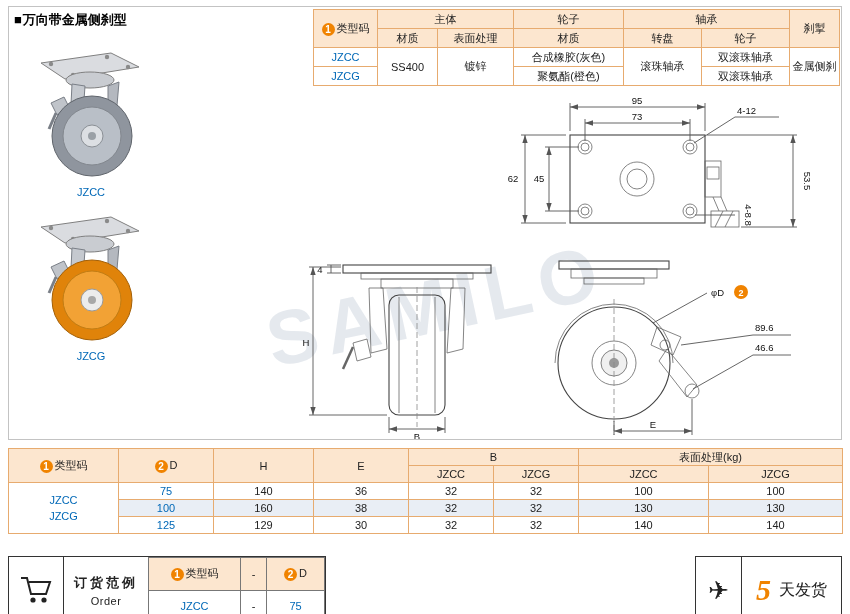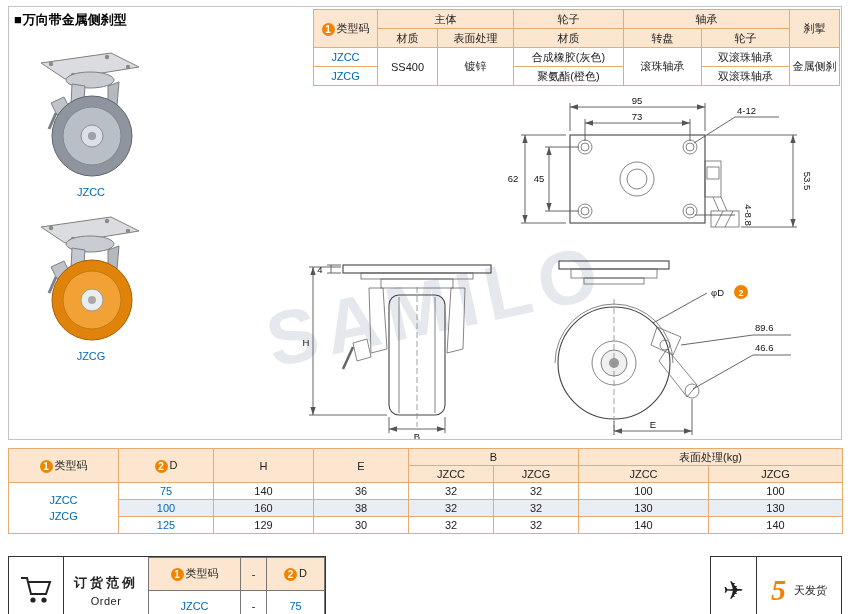--- a/index.html
+++ b/index.html
@@ -49,21 +49,21 @@
   .ob-cell { display: flex; flex-direction: column; justify-content: center; align-items: center; padding: 0 10px; }
   .ob-cell + .ob-cell, .ob-group table.ob { border-left: 1px solid #333; }
   .ob-label .cn { font-size: 13px; font-weight: bold; letter-spacing: 3px; }
   .ob-label .en { font-size: 11px; margin-top: 3px; letter-spacing: 0.5px; }
   table.ob { font-size: 11px; table-layout: fixed; }
   table.ob th, table.ob td { border: 1px solid #777; text-align: center; font-weight: normal; padding: 0 4px; height: 25px; }
   table.ob th { background: #fce6cf; }
   .plane-cell { font-size: 25px; padding: 0 12px; }
   .days-cell { flex-direction: row; align-items: center; padding: 0 14px; }
   .days-num { font-family: "Liberation Serif", "DejaVu Serif", serif; font-style: italic; font-weight: bold; font-size: 30px; color: #f08300; }
-  .days-txt { font-size: 11px; margin-left: 8px; }
+  .days-txt { font-size: 16px; margin-left: 8px; }
 </style>
 </head>
 <body>
 
 <div class="page">
 
   <div class="top-section">
 
     <div class="title">
       <span class="tmark">■</span><span>万向带金属侧刹型</span>

